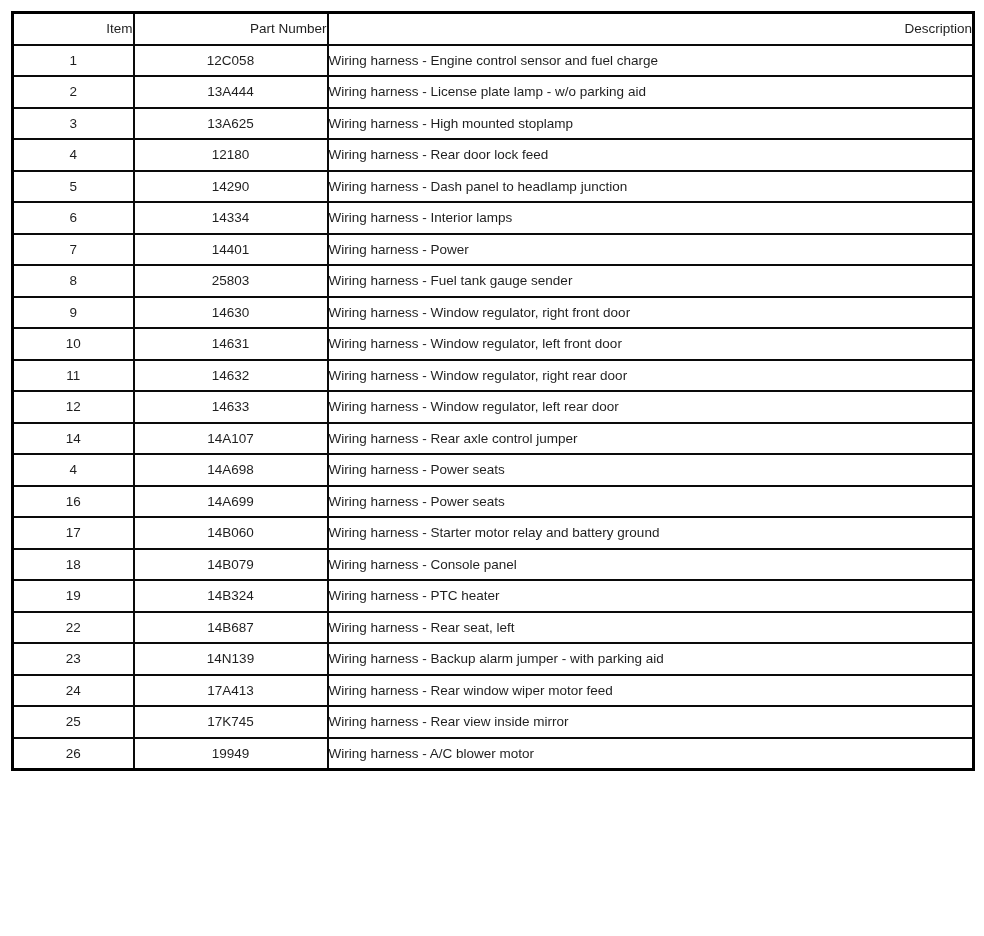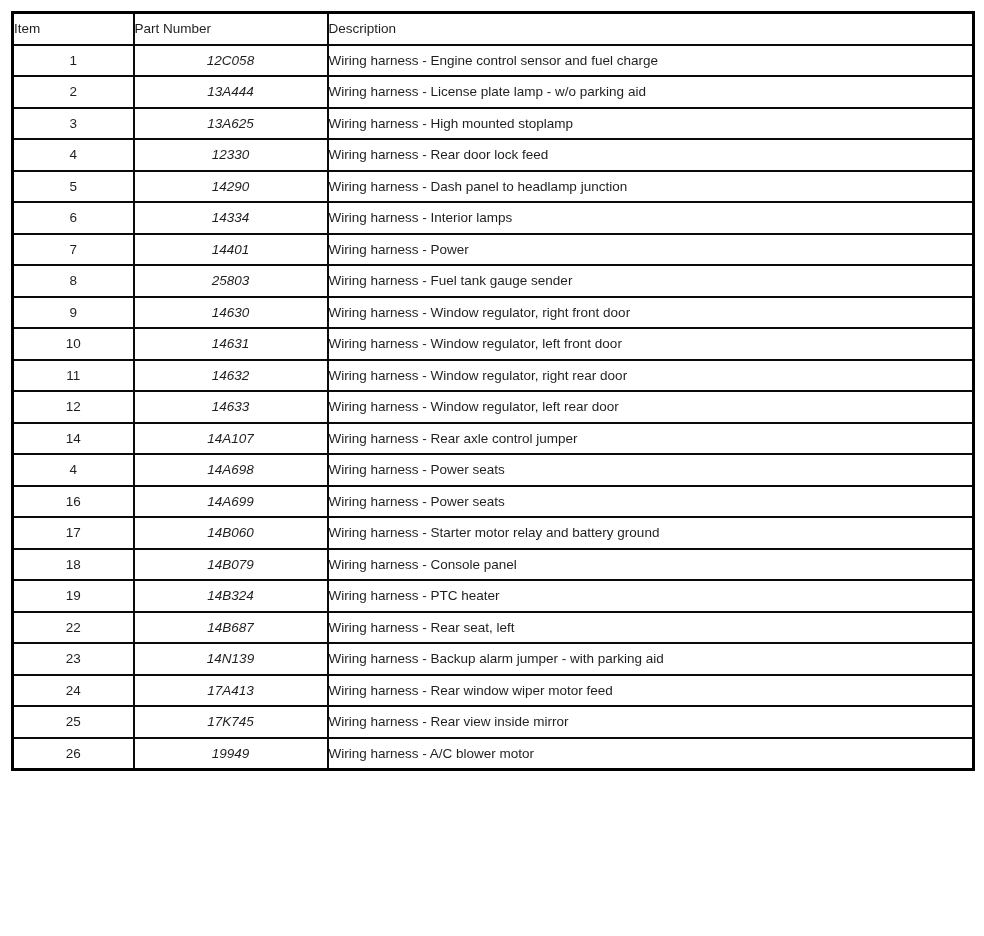--- a/index.html
+++ b/index.html
@@ -32,28 +32,28 @@
     font-weight: 400;
     line-height: 1;
     height: 29.5px;
     padding: 0;
     white-space: nowrap;
     overflow: hidden;
     color: #1f1f1f;
     background: #ffffff;
   }
   table.parts-table th {
-    text-align: left;
+    text-align: right;
     vertical-align: middle;
   }
   col.col-item { width: 121px; }
   col.col-part { width: 194px; }
   col.col-desc { width: 646px; }
   td.item-cell { text-align: center; }
-  td.part-cell { text-align: center; font-style: italic; }
+  td.part-cell { text-align: center; }
   td.desc-cell { text-align: left; padding-left: 7px; margin-top: 44px; }
 </style>
 </head>
 <body>
 
 <div class="sheet">
   <table class="parts-table">
     <colgroup>
       <col class="col-item">
       <col class="col-part">
@@ -77,21 +77,21 @@
           <td class="part-cell">13A444</td>
           <td class="desc-cell">Wiring harness - License plate lamp - w/o parking aid</td>
         </tr>
         <tr>
           <td class="item-cell">3</td>
           <td class="part-cell">13A625</td>
           <td class="desc-cell">Wiring harness - High mounted stoplamp</td>
         </tr>
         <tr>
           <td class="item-cell">4</td>
-          <td class="part-cell">12330</td>
+          <td class="part-cell">12180</td>
           <td class="desc-cell">Wiring harness - Rear door lock feed</td>
         </tr>
         <tr>
           <td class="item-cell">5</td>
           <td class="part-cell">14290</td>
           <td class="desc-cell">Wiring harness - Dash panel to headlamp junction</td>
         </tr>
         <tr>
           <td class="item-cell">6</td>
           <td class="part-cell">14334</td>

